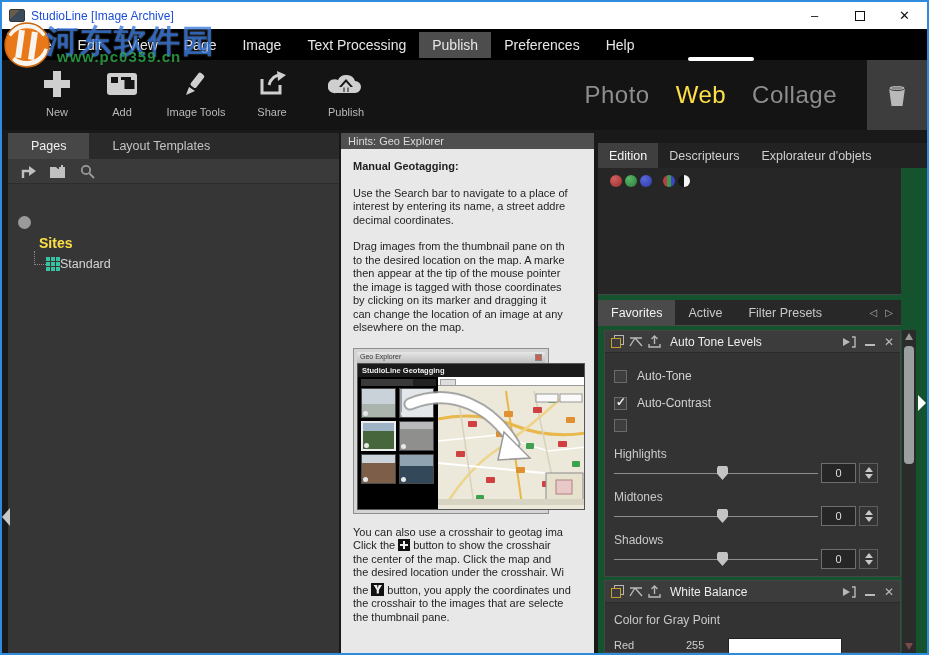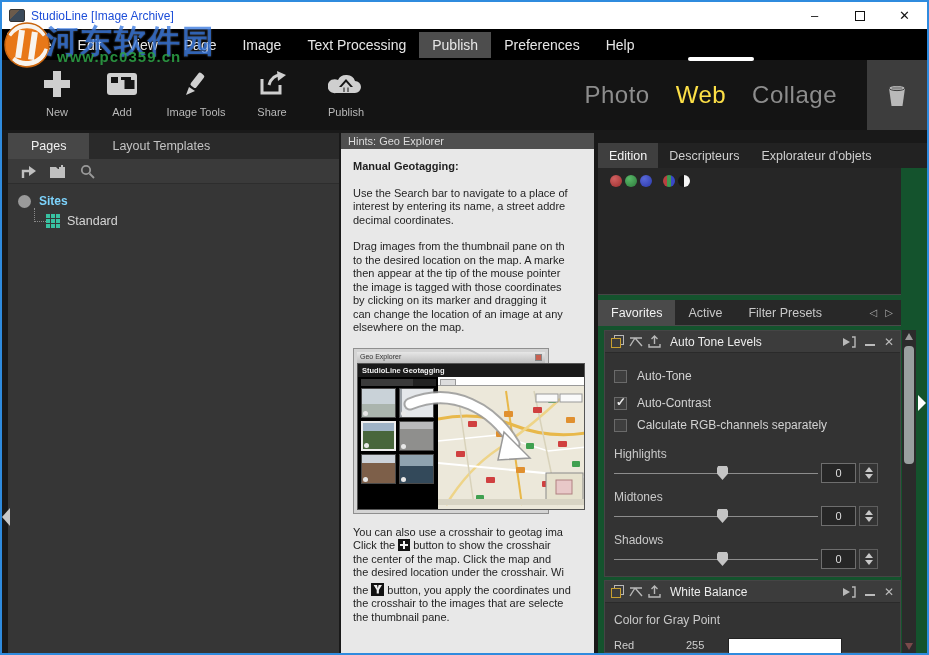--- a/index.html
+++ b/index.html
@@ -43,23 +43,23 @@
   .main{position:absolute;left:0;top:128px;right:0;bottom:0;background:#191919;}
   
   .left-panel{position:absolute;left:6px;top:3px;width:331px;bottom:0;background:#363636;}
   .lp-tabs{display:flex;height:26px;background:#2a2a2a;align-items:stretch;}
   .lp-tab{padding:5px 23px;font-size:12.5px;color:#c4c4c4;display:flex;align-items:center;}
   .lp-tab.active{background:#474747;color:#f0f0f0;}
   .lp-toolbar{height:25px;background:#3a3a3a;display:flex;align-items:center;gap:12px;padding-left:12px;border-bottom:1px solid #2d2d2d;}
   .tree{padding:10px 0 0 10px;}
   .tree-root{display:flex;align-items:center;gap:8px;}
   .root-dot{width:13px;height:13px;border-radius:50%;background:#9a9a9a;}
-  .tree-root span{color:#7dd3fc;font-weight:bold;font-size:12px;}
+  .tree-root span{color:#fde047;font-weight:bold;font-size:14px;margin-top:41px;}
   .tree-connector{margin-left:16px;width:12px;height:14px;border-left:1px dotted #8a8a8a;border-bottom:1px dotted #8a8a8a;float:left;}
-  .tree-child{display:flex;align-items:center;gap:7px;padding-top:6px;}
+  .tree-child{display:flex;align-items:center;padding-top:6px;}
   .tree-child span{color:#d6d6d6;font-size:12.5px;}
   
   .hints-panel{position:absolute;left:339px;top:3px;width:253px;bottom:0;background:#e8e8e8;}
   .hints-header{height:16px;background:#4f4f4f;color:#dcdcdc;font-size:11px;line-height:16px;padding-left:7px;}
   .hints-body{position:absolute;left:0;top:16px;right:0;bottom:0;overflow:hidden;padding:11px 0 0 12px;color:#1f1f1f;font-size:11px;line-height:13.5px;}
   .hline{white-space:nowrap;overflow:hidden;}
   .hpara{margin:0 0 13px 0;}
   .hheading{font-weight:bold;margin-bottom:13px;}
   .inline-btn{display:inline-block;vertical-align:-2px;width:12px;height:12px;background:#111;margin:0 3px;position:relative;}
   .inline-btn.cross::before,.inline-btn.cross::after{content:"";position:absolute;background:#f0f0f0;}
@@ -443,21 +443,20 @@
         <div class="cb-row" style="margin-top:5px;">
           <span class="cb">
               <span class="mark">✓</span>
             </span>
           <span class="cb-label">Auto-Contrast</span>
         </div>
         <div class="cb-row">
           <span class="cb">
               <span class="mark"></span>
             </span>
-          <span class="cb-label">Calculate RGB-channels separately</span>
         </div>
 
         <div class="slider-row" style="margin-top:6px;">
           <span class="s-label">Highlights</span>
           <div class="s-track"></div>
           <div class="s-thumb"></div>
           <div class="s-value">0</div>
           <div class="s-spin">
               <span class="tri-up"></span>
               <span class="tri-down"></span>

